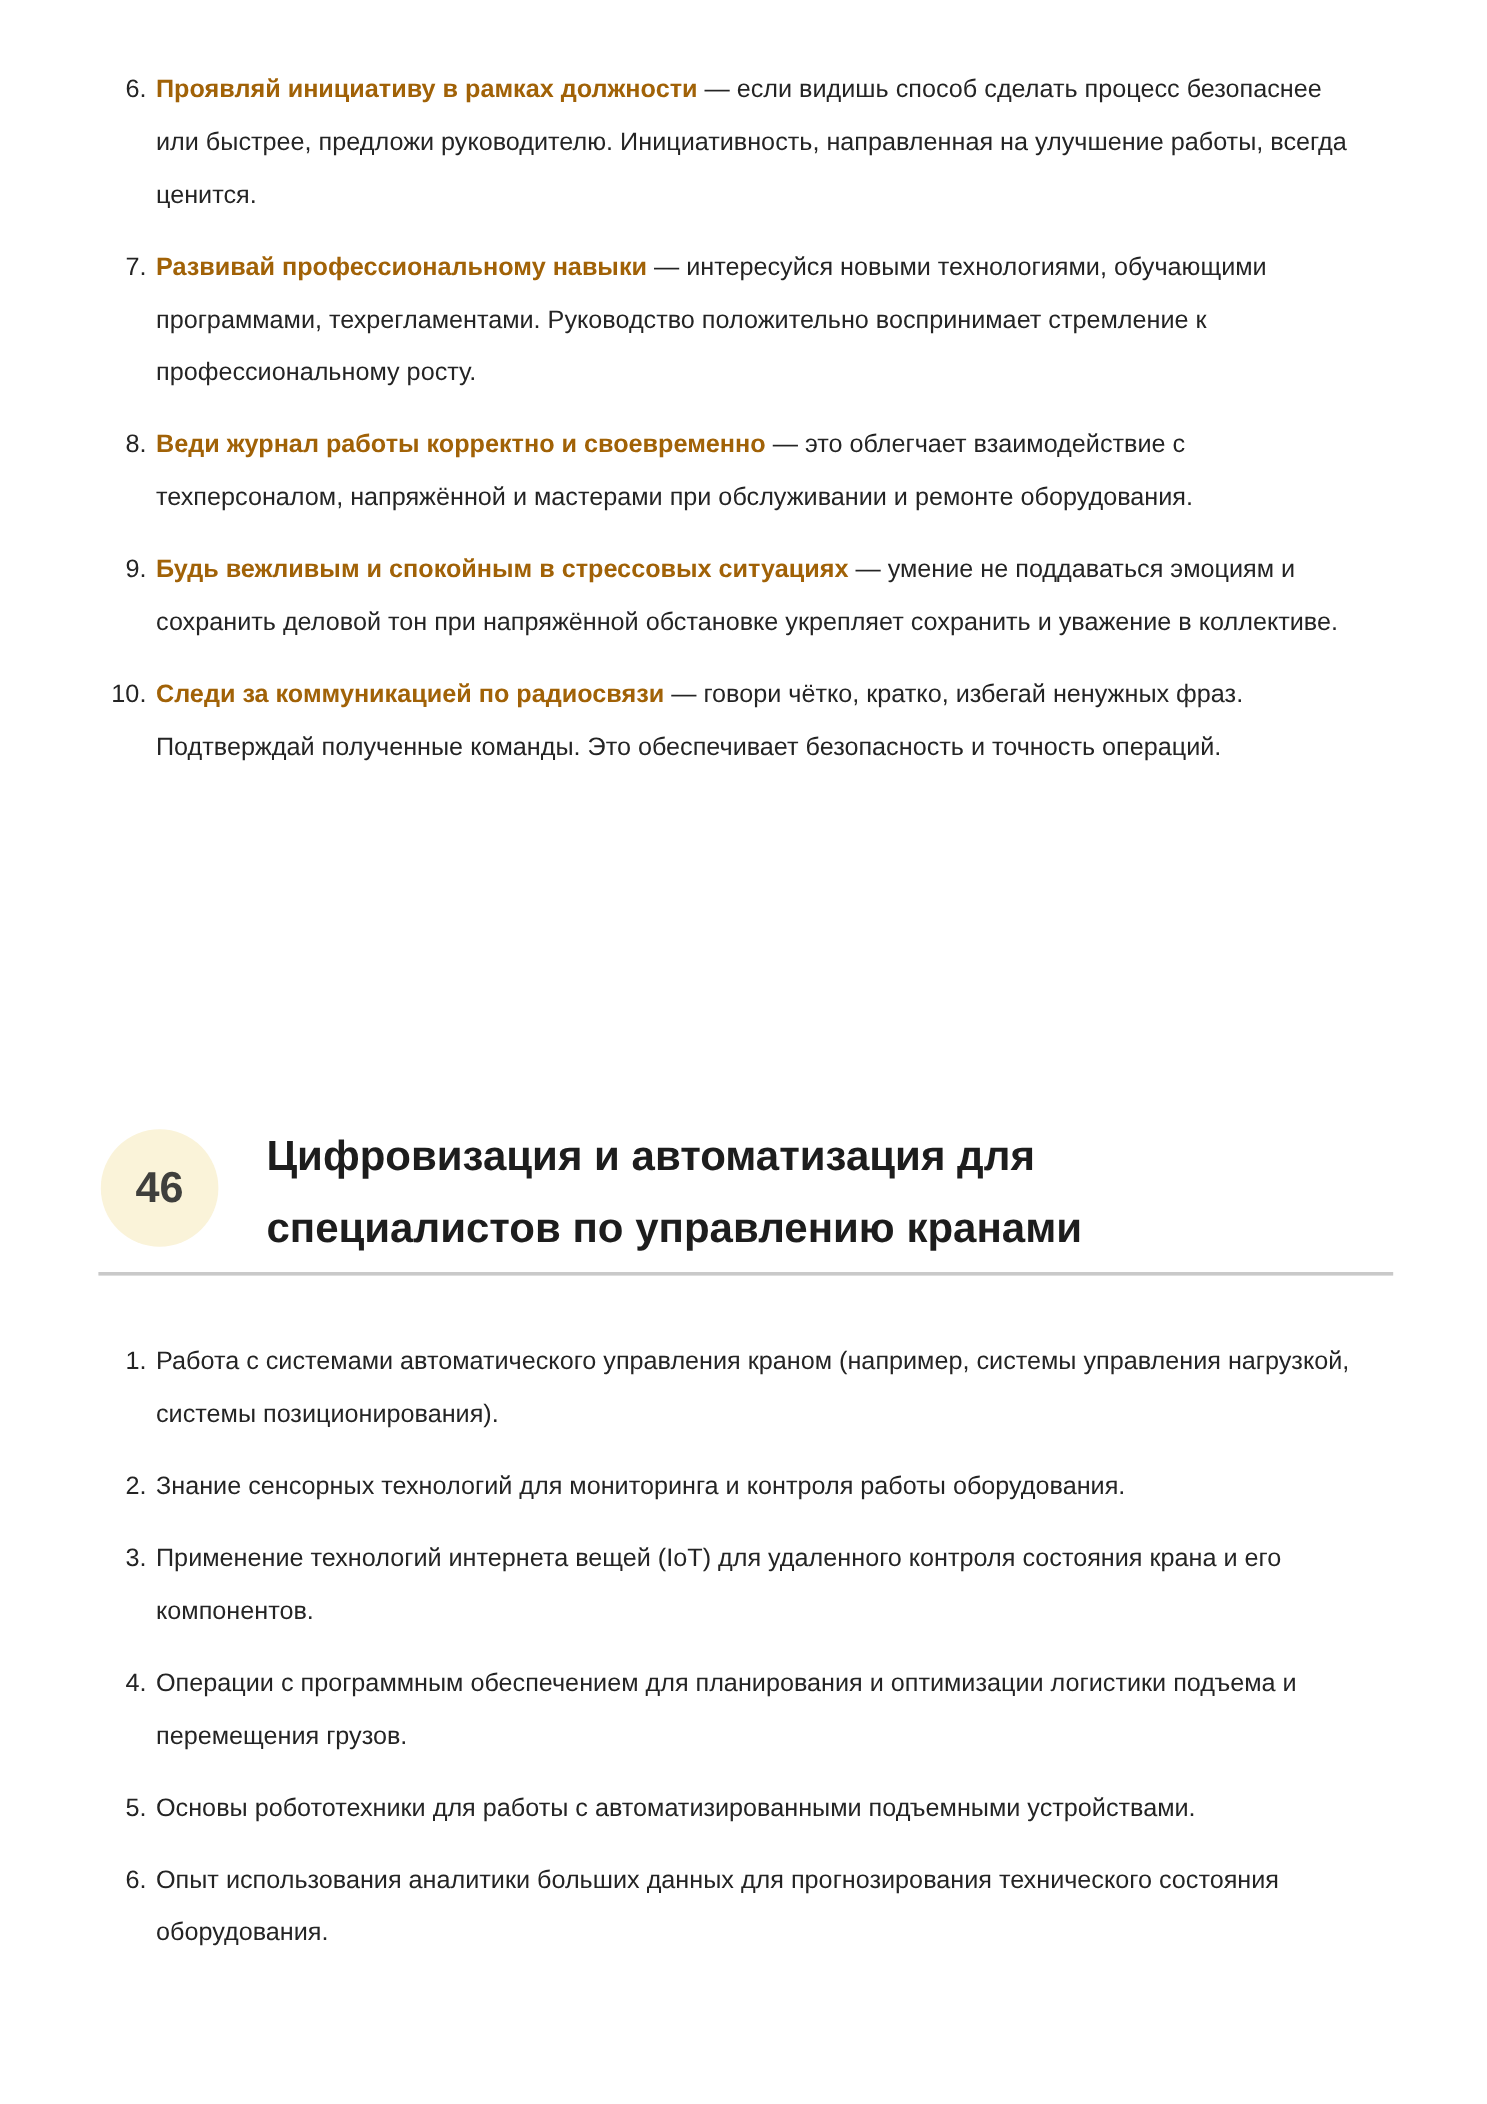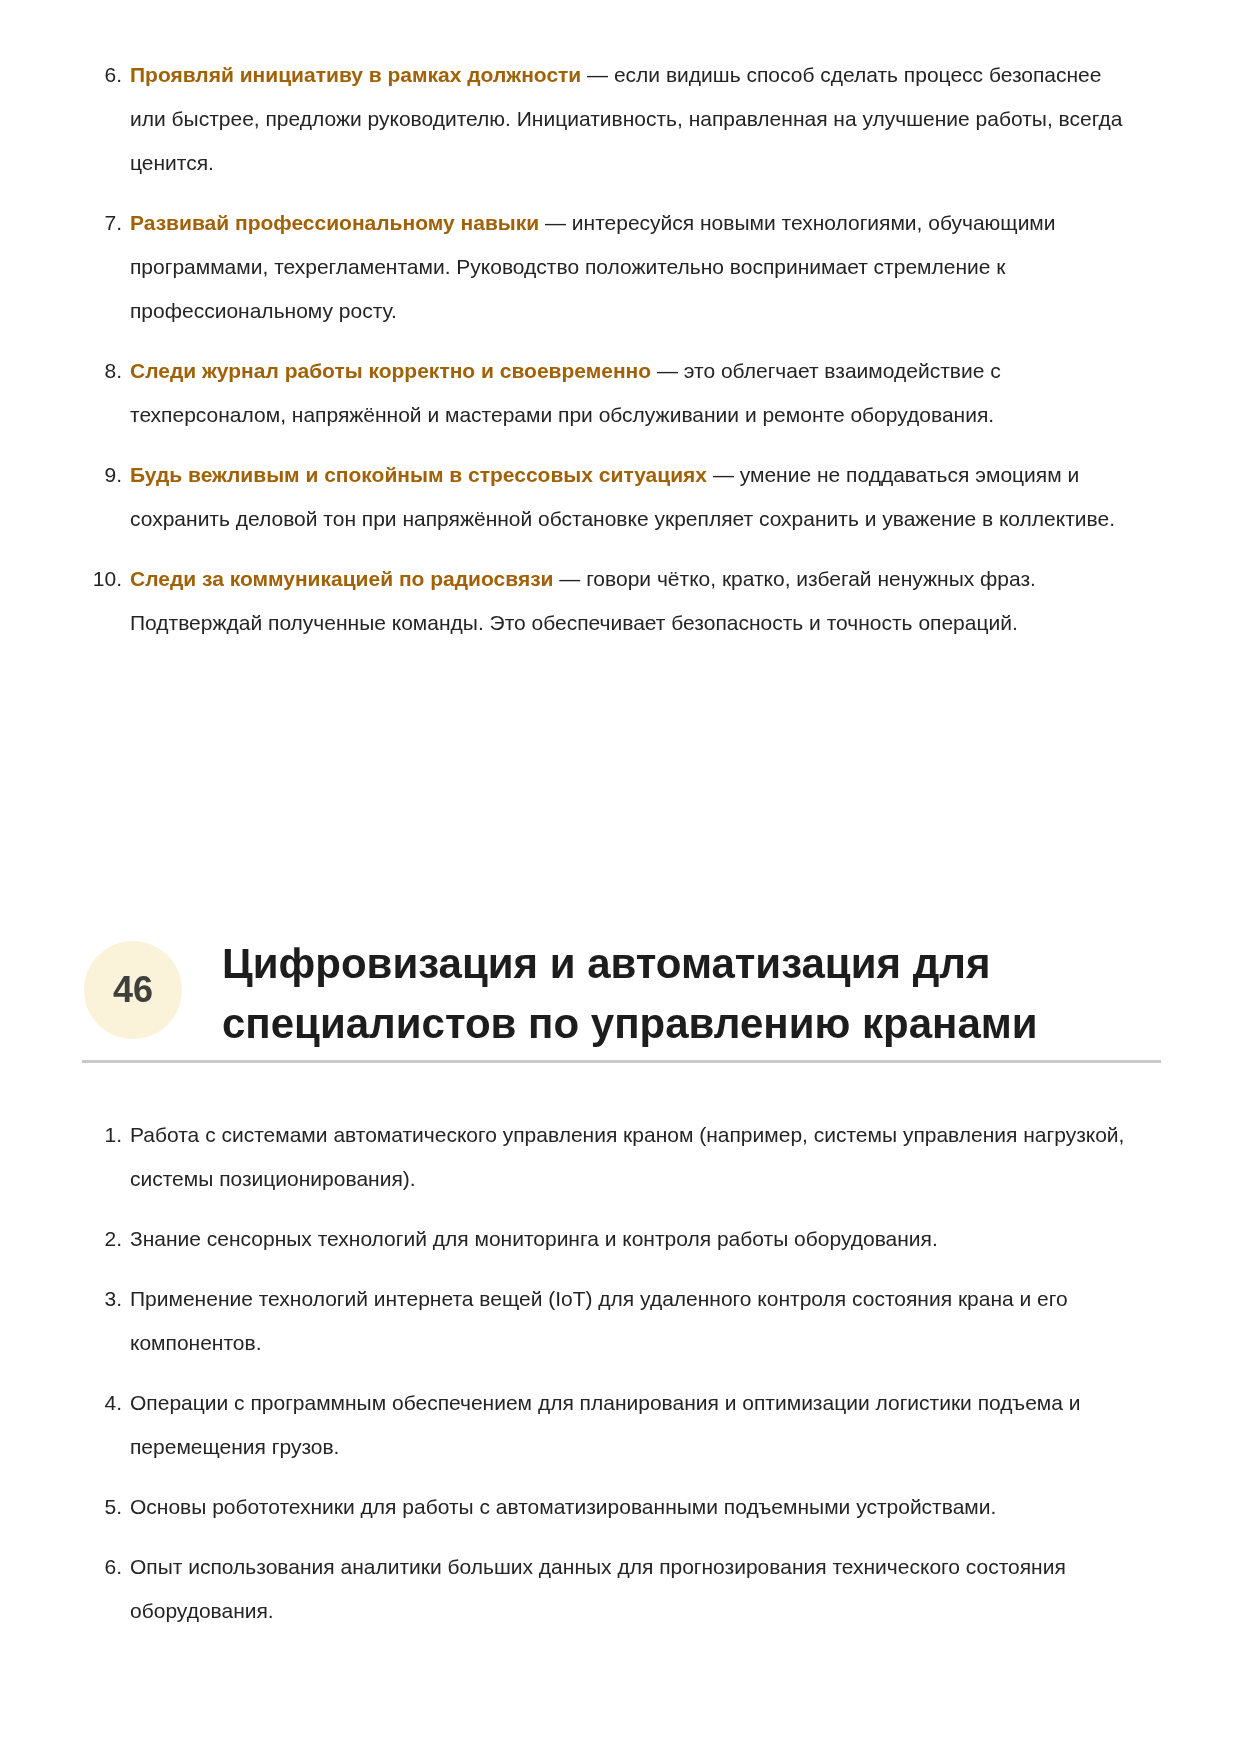--- a/index.html
+++ b/index.html
@@ -20,21 +20,21 @@
 
   .badge{
     position:absolute;left:84px;top:941px;width:98px;height:98px;
     border-radius:50%;
     background:var(--badge-bg,#FAF3D9);
     display:flex;align-items:center;justify-content:center;
     font-size:36px;font-weight:700;color:var(--badge-fg,#3F3F3C);
   }
   .section-title{
     position:absolute;left:222px;top:934px;width:880px;
-    font-size:42px;line-height:60px;font-weight:700;color:#1d1d1d;
+    font-size:35px;line-height:60px;font-weight:700;color:#1d1d1d;
   }
   .divider{
     position:absolute;left:82px;top:1060px;width:1079px;height:3px;
     background:var(--divider,#C9C9C9);
   }
 </style>
 </head>
 <body style="background: rgb(255, 255, 255); color: rgb(36, 36, 36);">
 
 <div class="list list-top" id="top-list">
@@ -43,21 +43,21 @@
     <div class="txt"><b>Проявляй инициативу в рамках должности</b><span> — если видишь способ сделать процесс безопаснее или быстрее, предложи руководителю. Инициативность, направленная на улучшение работы, всегда ценится.</span></div>
   </div>
 
   <div class="li">
     <div class="num">7.</div>
     <div class="txt"><b>Развивай профессиональному навыки</b><span> — интересуйся новыми технологиями, обучающими программами, техрегламентами. Руководство положительно воспринимает стремление к профессиональному росту.</span></div>
   </div>
 
   <div class="li">
     <div class="num">8.</div>
-    <div class="txt"><b>Следи журнал работы корректно и своевременно</b><span> — это облегчает взаимодействие с техперсоналом, напряжённой и мастерами при обслуживании и ремонте оборудования.</span></div>
+    <div class="txt"><b>Веди журнал работы корректно и своевременно</b><span> — это облегчает взаимодействие с техперсоналом, напряжённой и мастерами при обслуживании и ремонте оборудования.</span></div>
   </div>
 
   <div class="li">
     <div class="num">9.</div>
     <div class="txt"><b>Будь вежливым и спокойным в стрессовых ситуациях</b><span> — умение не поддаваться эмоциям и сохранить деловой тон при напряжённой обстановке укрепляет сохранить и уважение в коллективе.</span></div>
   </div>
 
   <div class="li">
     <div class="num">10.</div>
     <div class="txt"><b>Следи за коммуникацией по радиосвязи</b><span> — говори чётко, кратко, избегай ненужных фраз. Подтверждай полученные команды. Это обеспечивает безопасность и точность операций.</span></div>

